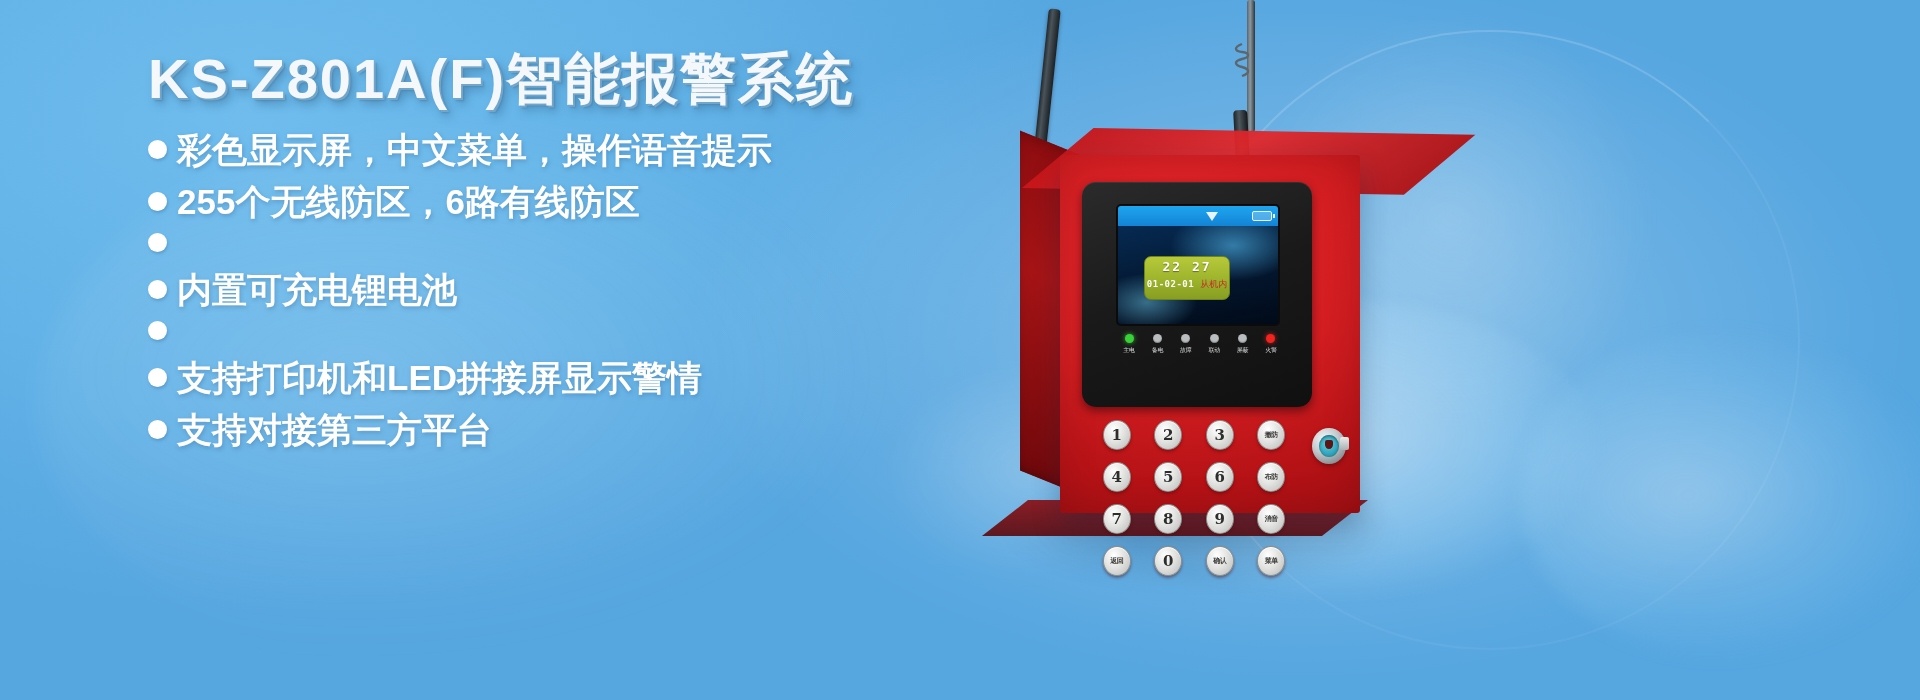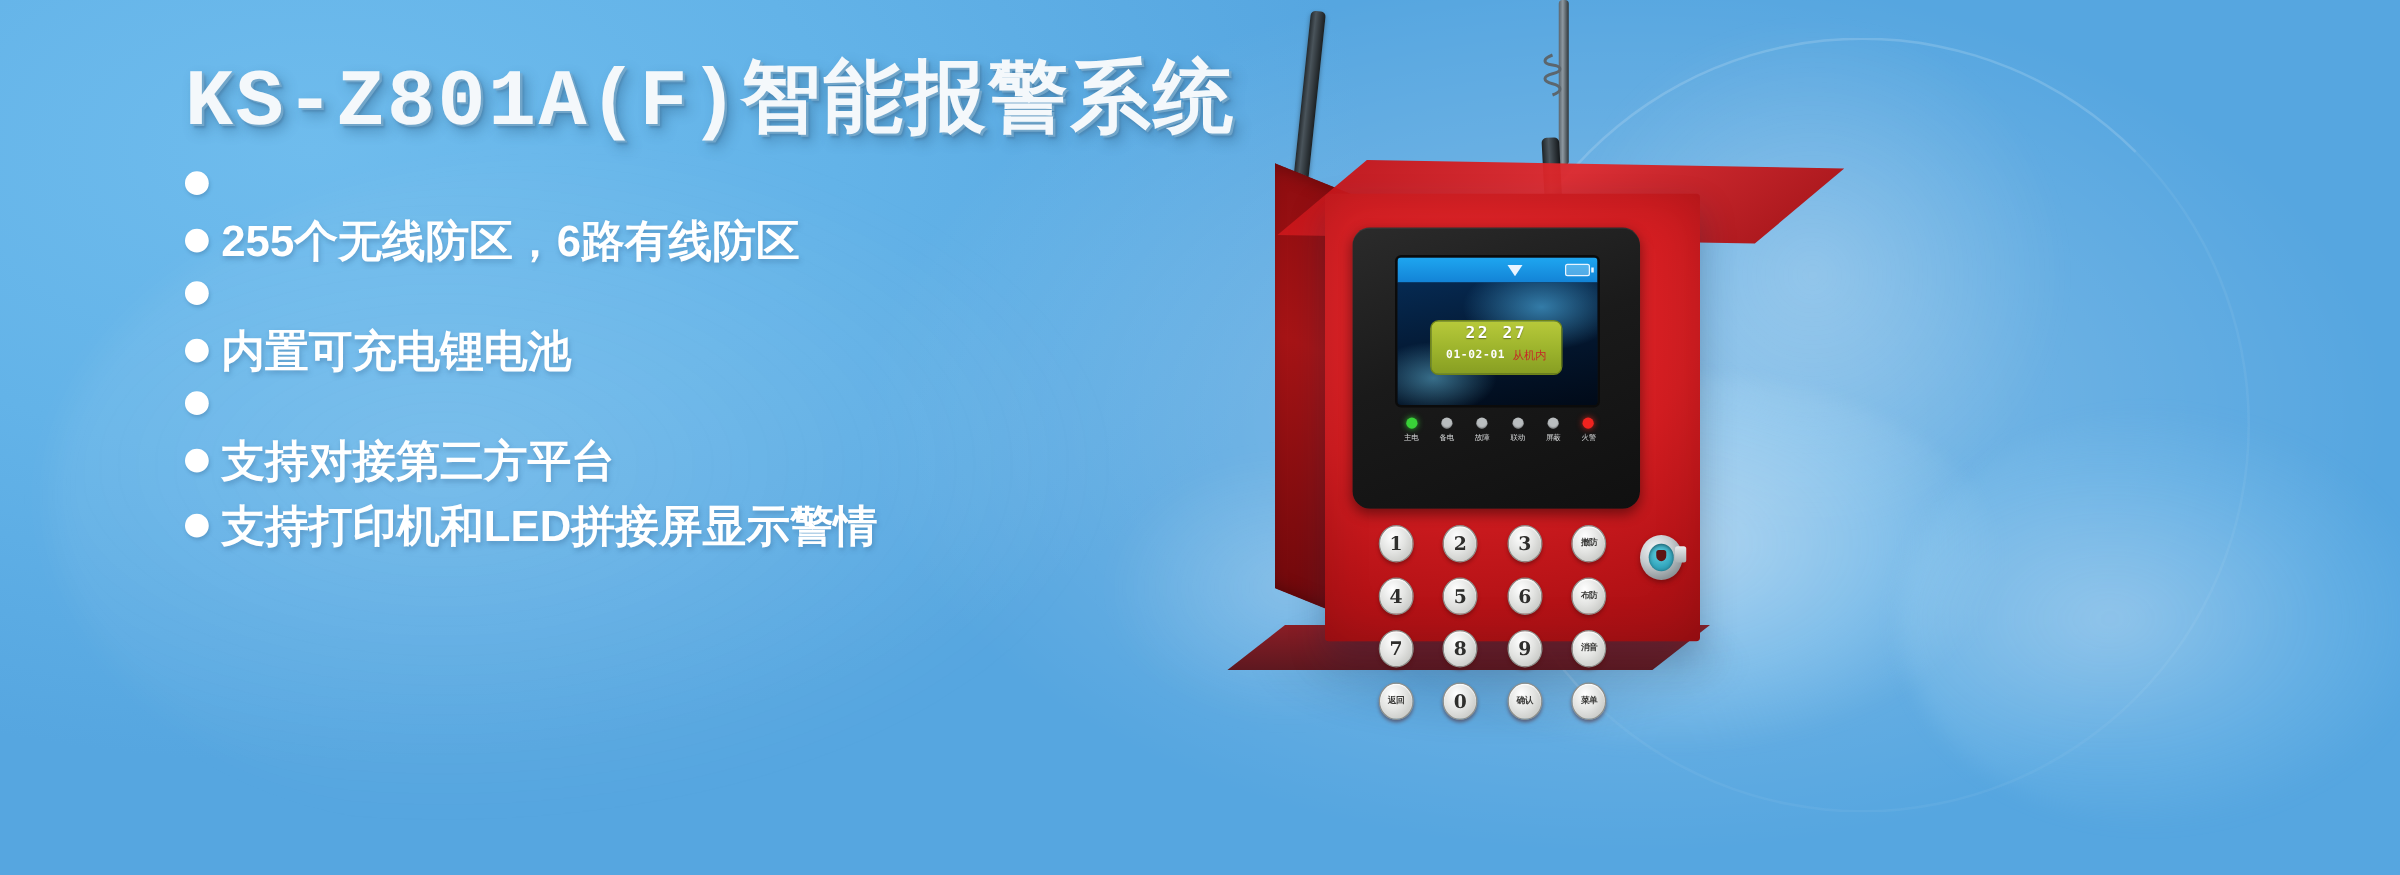--- a/index.html
+++ b/index.html
@@ -74,31 +74,30 @@
 
   
   .content {
     position: absolute;
     left: 148px;
     top: 48px;
     width: 820px;
   }
 
   .title {
-    font-size: 64px;
+    font-size: 56px;
     font-weight: 700;
     color: #f4f8fb;
     letter-spacing: 2px;
     line-height: 1.1;
     white-space: nowrap;
     text-shadow:
        2px 2px 0 rgba(120,170,205,0.85),
        3px 3px 2px rgba(70,120,160,0.55),
        5px 6px 10px rgba(40,90,130,0.45);
-    font-family: Liberation Mono, monospace;
   }
 
   .features {
     margin-top: 22px;
     list-style: none;
   }
 
   .feature-item {
     display: flex;
     align-items: baseline;
@@ -294,21 +293,21 @@
     width: 100%; height: 98px;
     background:
       radial-gradient(ellipse 90px 50px at 72% 20%, rgba(90,200,255,0.55) 0%, rgba(20,80,160,0.0) 70%),
       radial-gradient(ellipse 70px 40px at 18% 78%, rgba(120,220,255,0.45) 0%, rgba(10,40,90,0.0) 72%),
       linear-gradient(170deg, #062a52 0%, #03152c 60%, #010a18 100%);
   }
   .lcd-panel {
     position: absolute;
     left: 26px;
     top: 30px;
-    width: 106px;
+    width: 86px;
     height: 44px;
     border-radius: 7px;
     background: linear-gradient(180deg, #b7c93a 0%, #9cb32c 55%, #879e22 100%);
     border: 1px solid #6f8418;
     text-align: center;
     padding-top: 2px;
   }
   .lcd-time {
     font-family: "DejaVu Sans Mono", "Liberation Mono", monospace;
     font-size: 13px;
@@ -451,42 +450,43 @@
   <div class="bg-blob blob-a"></div>
   <div class="bg-blob blob-c"></div>
   <div class="bg-blob blob-d"></div>
 
   <div class="content">
     <div class="title">KS-Z801A(F)智能报警系统</div>
 
     <ul class="features">
       <li class="feature-item">
         <span class="bullet-dot"></span>
+        <span class="feature-text">彩色显示屏，中文菜单，操作语音提示</span>
       </li>
       <li class="feature-item">
         <span class="bullet-dot"></span>
         <span class="feature-text">255个无线防区，6路有线防区</span>
       </li>
       <li class="feature-item">
         <span class="bullet-dot"></span>
       </li>
       <li class="feature-item">
         <span class="bullet-dot"></span>
         <span class="feature-text">内置可充电锂电池</span>
       </li>
       <li class="feature-item">
         <span class="bullet-dot"></span>
       </li>
       <li class="feature-item">
         <span class="bullet-dot"></span>
+        <span class="feature-text">支持打印机和LED拼接屏显示警情</span>
+      </li>
+      <li class="feature-item">
+        <span class="bullet-dot"></span>
         <span class="feature-text">支持对接第三方平台</span>
-      </li>
-      <li class="feature-item">
-        <span class="bullet-dot"></span>
-        <span class="feature-text">支持打印机和LED拼接屏显示警情</span>
       </li>
     </ul>
   </div>
 
   <div class="device">
 
     <div class="antenna antenna-left"></div>
     <div class="antenna-left-base"></div>
 
     <div class="antenna antenna-right"></div>

